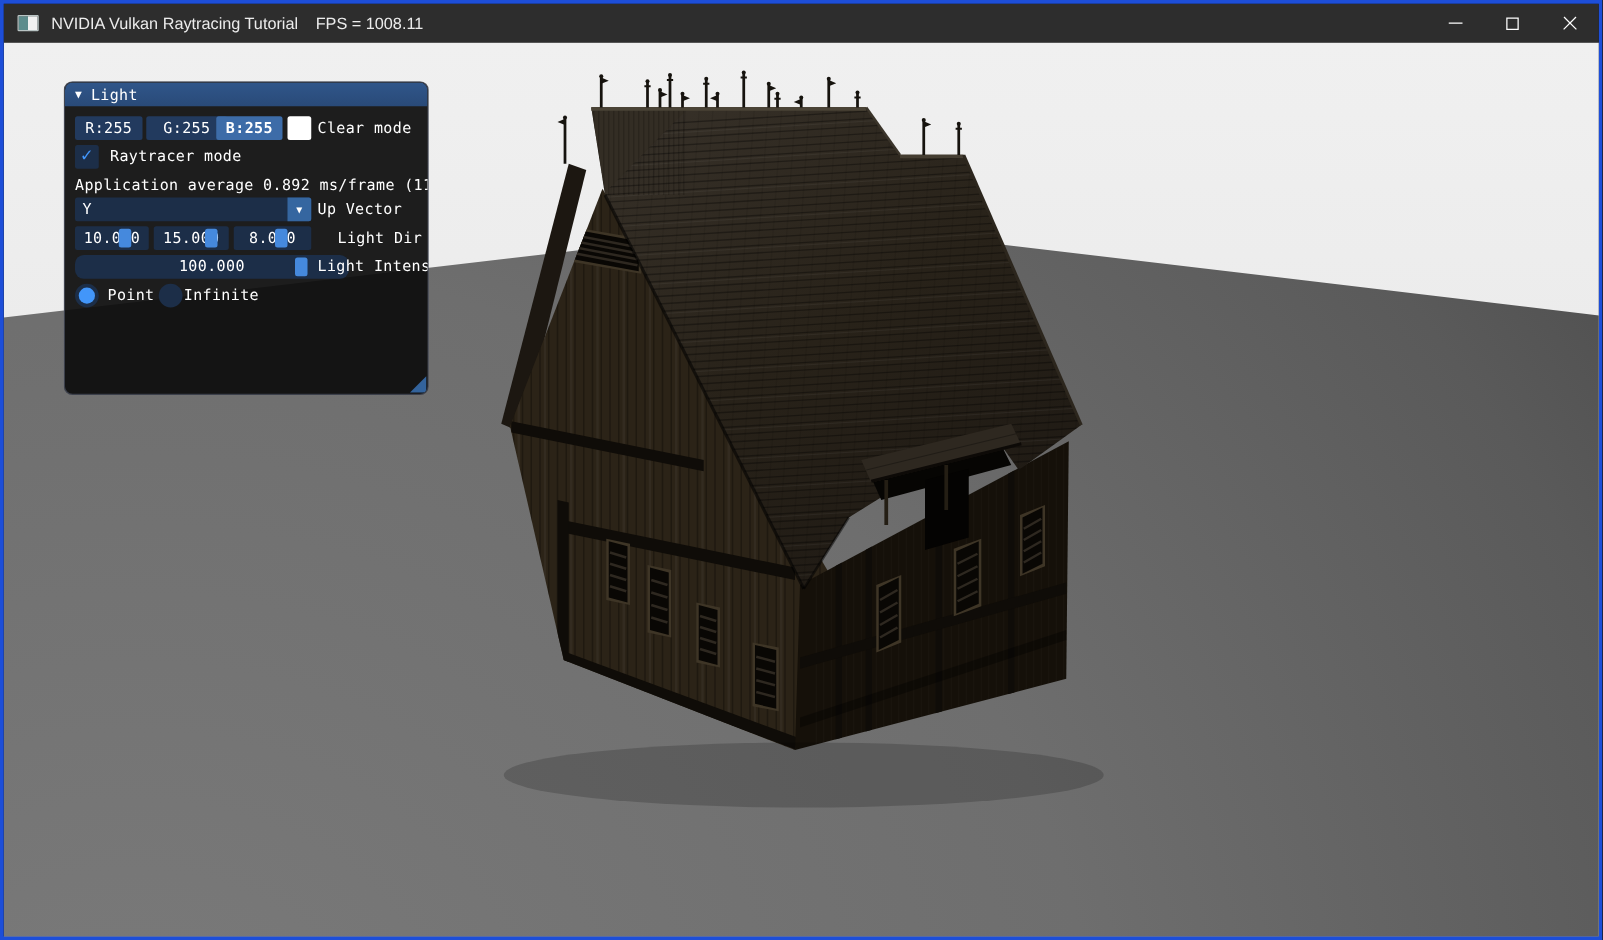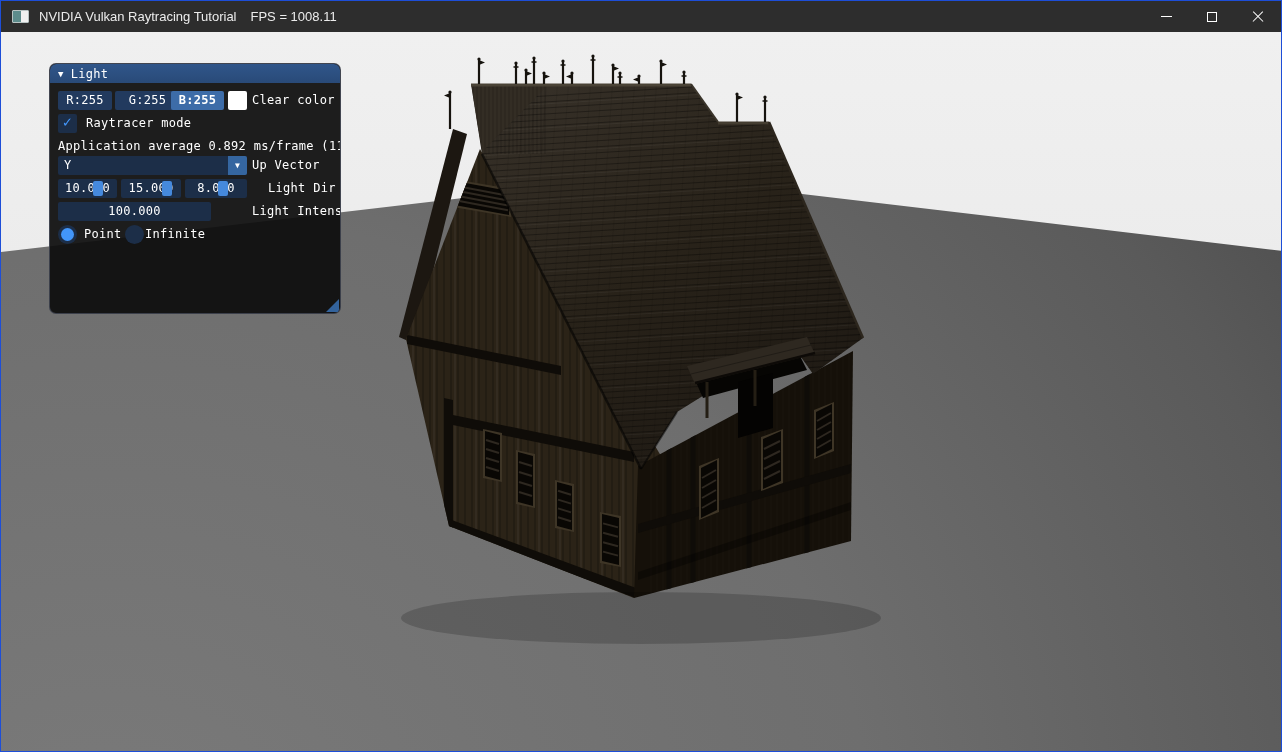--- a/index.html
+++ b/index.html
@@ -1,18 +1,18 @@
 <!DOCTYPE html>
 <html><head>
 <meta charset="utf-8">
 <style>
   html,body{margin:0;padding:0;background:#1a1a1a;}
   *{box-sizing:border-box;}
   #app{position:relative;width:1282px;height:752px;overflow:hidden;
-       font-family:"Liberation Sans",sans-serif;border:1px solid #1d4ed8;}
+       font-family:"Liberation Sans",sans-serif;border:3px solid #1d4ed8;}
 
   
   .titlebar{position:absolute;left:0;top:0;width:100%;height:31px;background:#2d2d2d;
             display:flex;align-items:center;color:#ececec;font-size:13px;}
   .app-icon{width:17px;height:13px;margin:0 10px 0 11px;border:1px solid #b9c4c4;background:linear-gradient(90deg,#5d8c8c 0 52%,#f1f1f1 52%);border-radius:1px;}
   .tb-title{white-space:pre;}
   .tb-fps{white-space:pre;margin-left:14px;}
   .tb-spacer{flex:1;}
   .tb-btn{width:46px;height:31px;display:flex;align-items:center;justify-content:center;color:#fff;}
   .ic-min{width:11px;height:1px;background:#fff;}
@@ -469,21 +469,21 @@
       <div class="panel-title">
         <span class="collapse-arrow">▼</span>
         <span>Light</span>
       </div>
 
       <div class="row" style="top:27px;right:0;border-radius:7px;">
         <div class="w btn" style="left:8px;width:54px;">R:255</div>
         <div class="w btn" style="left:65px;width:65px;">G:255</div>
         <div class="w btn hot" style="left:121px;width:53px;">B:255</div>
         <div class="w swatch" style="left:178px;width:19px;"></div>
-        <span class="lbl" style="left:202px;">Clear color</span>
+        <span class="lbl" style="left:202px;">Clear mode</span>
       </div>
 
       <div class="row" style="top:50px;right:0;">
         <div class="check">
           <span>✓</span>
         </div>
         <span class="lbl" style="left:36px;">Raytracer mode</span>
       </div>
 
       <div class="row" style="top:73px;left:8px;right:0;">Application average 0.892 ms/frame (1120</div>
@@ -504,21 +504,21 @@
           <span>15.000</span>
         </div>
         <div class="w framebg sl" style="left:135px;width:62px;">
           <div class="grab" style="left:33px;"></div>
           <span>8.000</span>
         </div>
         <span class="lbl" style="left:218px;">Light Dir</span>
       </div>
 
       <div class="row" style="top:138px;right:0;">
-        <div class="w framebg sl" style="left:8px;width:153px;">
+        <div class="w framebg sl" style="left:8px;width:219px;border-radius:7px;">
           <div class="grab" style="left:176px;"></div>
           <span>100.000</span>
         </div>
         <span class="lbl" style="left:202px;">Light Intensity</span>
       </div>
 
       <div class="row" style="top:161px;right:0;">
         <div class="radio sel" style="left:8px;"></div>
         <span class="lbl" style="left:34px;">Point</span>
         <div class="radio" style="left:75px;"></div>

